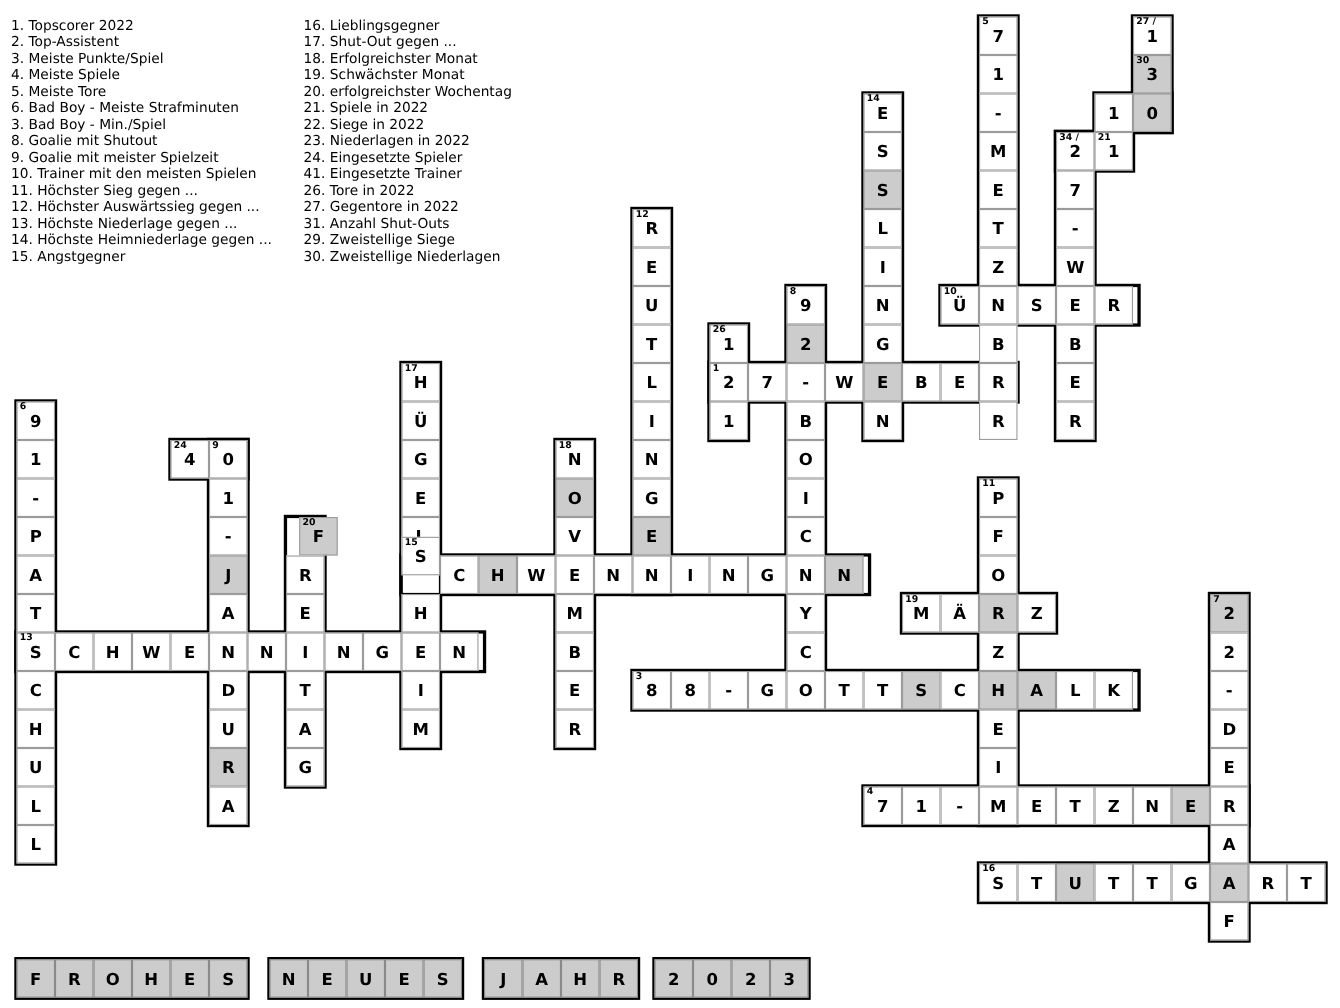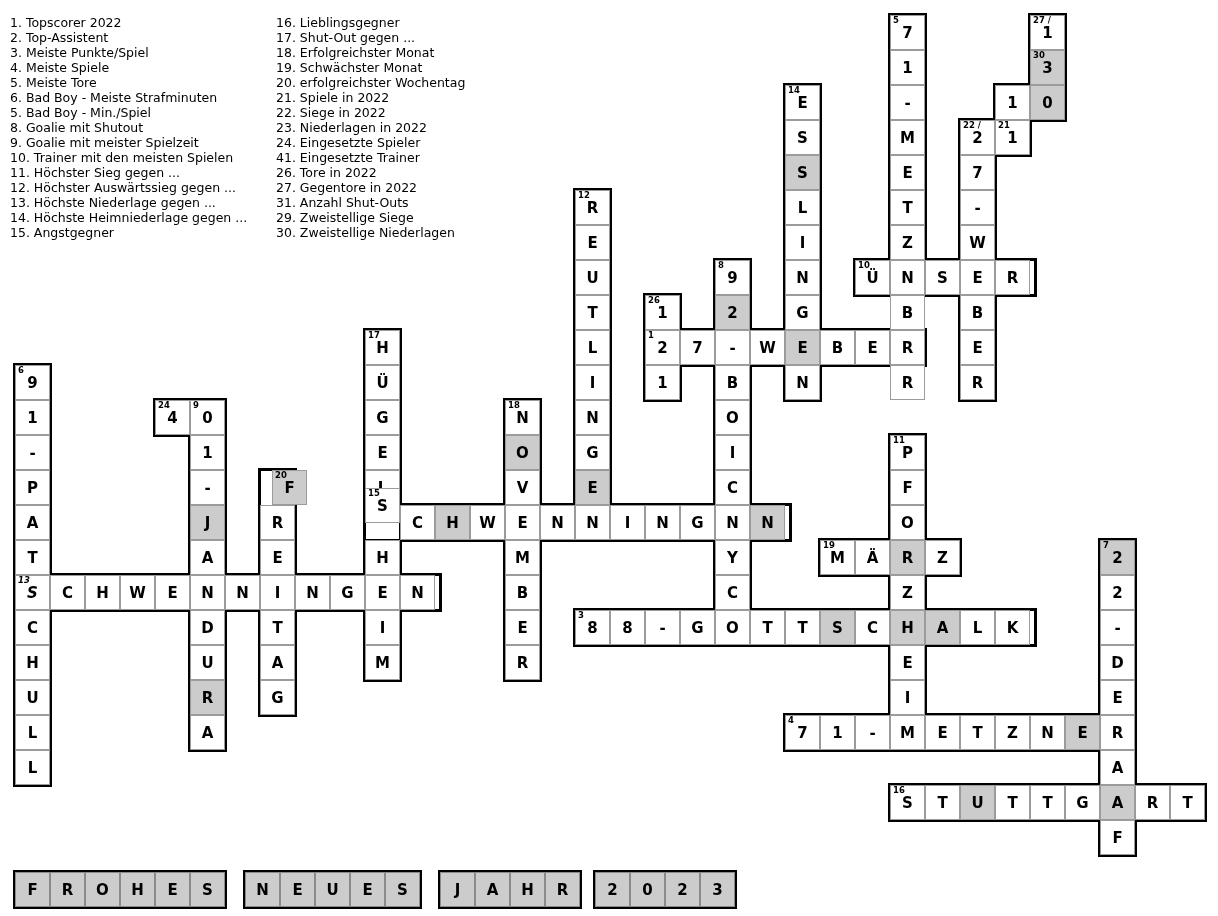--- a/index.html
+++ b/index.html
@@ -43,21 +43,21 @@
 </head>
 <body>
 
 <div class="clues" id="clues-col1">
     <span class="clue">1. Topscorer 2022</span>
     <span class="clue">2. Top-Assistent</span>
     <span class="clue">3. Meiste Punkte/Spiel</span>
     <span class="clue">4. Meiste Spiele</span>
     <span class="clue">5. Meiste Tore</span>
     <span class="clue">6. Bad Boy - Meiste Strafminuten</span>
-    <span class="clue">5. Bad Boy - Min./Spiel</span>
+    <span class="clue">3. Bad Boy - Min./Spiel</span>
     <span class="clue">8. Goalie mit Shutout</span>
     <span class="clue">9. Goalie mit meister Spielzeit</span>
     <span class="clue">10. Trainer mit den meisten Spielen</span>
     <span class="clue">11. Höchster Sieg gegen ...</span>
     <span class="clue">12. Höchster Auswärtssieg gegen ...</span>
     <span class="clue">13. Höchste Niederlage gegen ...</span>
     <span class="clue">14. Höchste Heimniederlage gegen ...</span>
     <span class="clue">15. Angstgegner</span>
   </div>
 <div class="clues" id="clues-col2">
@@ -150,21 +150,21 @@
       <span class="ltr">0</span>
     </div>
     <div class="cell" style="left: 995px; top: 85px;">
       <span class="ltr">1</span>
     </div>
     <div class="cell" style="left: 995px; top: 120px;">
       <span class="num">21</span>
       <span class="ltr">1</span>
     </div>
     <div class="cell" style="left: 960px; top: 120px;">
-      <span class="num">22 /</span>
+      <span class="num">34 /</span>
       <span class="ltr">2</span>
     </div>
     <div class="cell" style="left: 960px; top: 155px;">
       <span class="ltr">7</span>
     </div>
     <div class="cell" style="left: 960px; top: 190px;">
       <span class="ltr">-</span>
     </div>
     <div class="cell" style="left: 960px; top: 225px;">
       <span class="ltr">W</span>
@@ -328,21 +328,21 @@
     </div>
     <div class="cell" style="left: 15px; top: 470px;">
       <span class="ltr">P</span>
     </div>
     <div class="cell" style="left: 15px; top: 505px;">
       <span class="ltr">A</span>
     </div>
     <div class="cell" style="left: 15px; top: 540px;">
       <span class="ltr">T</span>
     </div>
-    <div class="cell" style="left: 15px; top: 575px; font-style: italic;">
+    <div class="cell" style="left: 15px; top: 575px;">
       <span class="num">13</span>
       <span class="ltr">S</span>
     </div>
     <div class="cell" style="left: 15px; top: 610px;">
       <span class="ltr">C</span>
     </div>
     <div class="cell" style="left: 15px; top: 645px;">
       <span class="ltr">H</span>
     </div>
     <div class="cell" style="left: 15px; top: 680px;">

